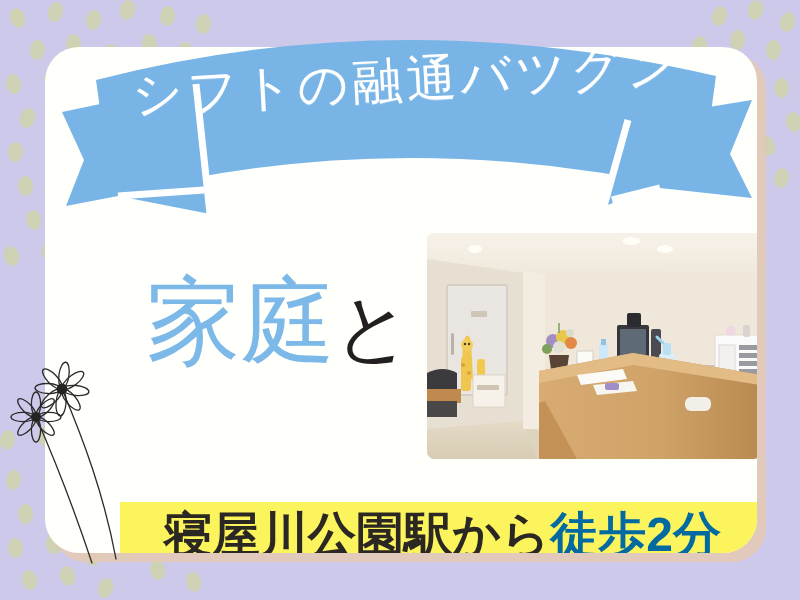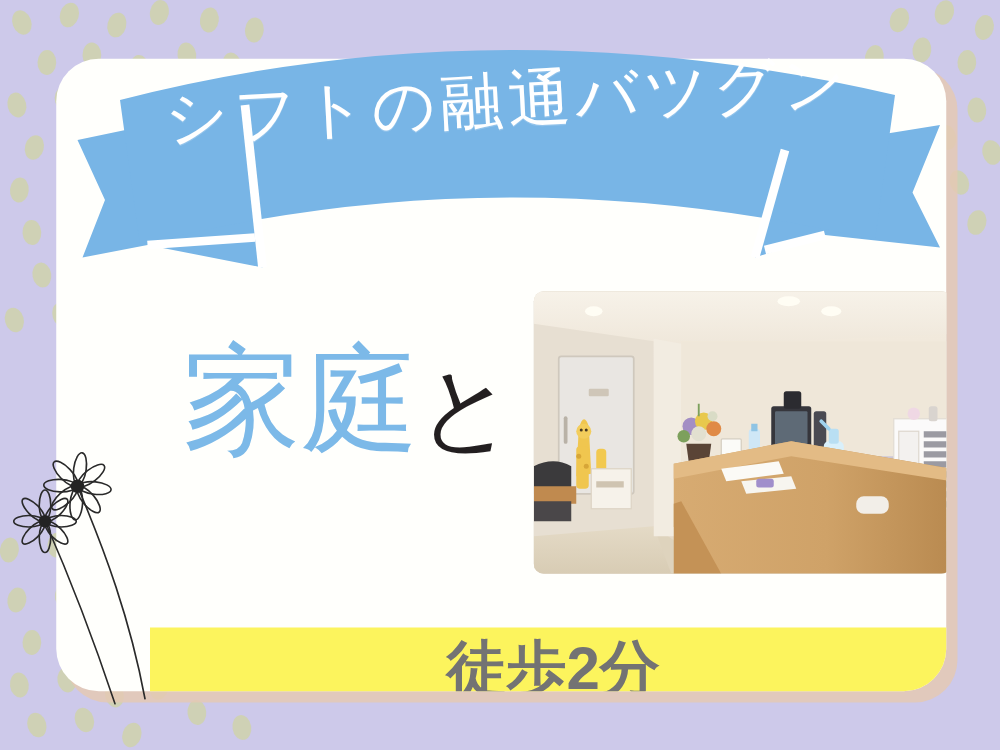--- a/index.html
+++ b/index.html
@@ -69,21 +69,21 @@
   .band{
     position:absolute;left:75px;top:455px;width:645px;height:65px;
     background:#fcf45d;
   }
   .band-text{
     position:absolute;left:75px;top:455px;width:645px;height:65px;
     display:flex;align-items:center;justify-content:center;
     font-size:48px;font-weight:700;letter-spacing:0px;
     color:#2b2722;white-space:nowrap;
   }
-  .band-text .blue{color:#737373;}
+  .band-text .blue{color:#0369a1;}
 
   
   .flowers{position:absolute;left:0px;top:355px;width:220px;height:215px;}
 </style>
 </head>
 <body>
 
 <div id="stage">
 
   <div class="bg"></div>
@@ -273,20 +273,21 @@
         <rect x="258" y="164" width="26" height="14" rx="6" fill="#f2eee8"></rect>
       </svg>
     </div>
 
     <div class="headline">
       <span class="hl-row r1"><span>家庭</span><span class="dark">と</span></span>
     </div>
 
     <div class="band"></div>
     <div class="band-text">
+      <span>寝屋川公園駅から</span>
         <span class="blue">徒歩2分</span>
     </div>
 
   </div>
 
   <div class="ribbon-wrap">
     <svg width="800" height="260" viewBox="0 0 800 260">
 
       <path d="M62 112 L196 84 L210 214 L118 196 L66 206 L84 160 Z" fill="#78b5e6"></path>
 

